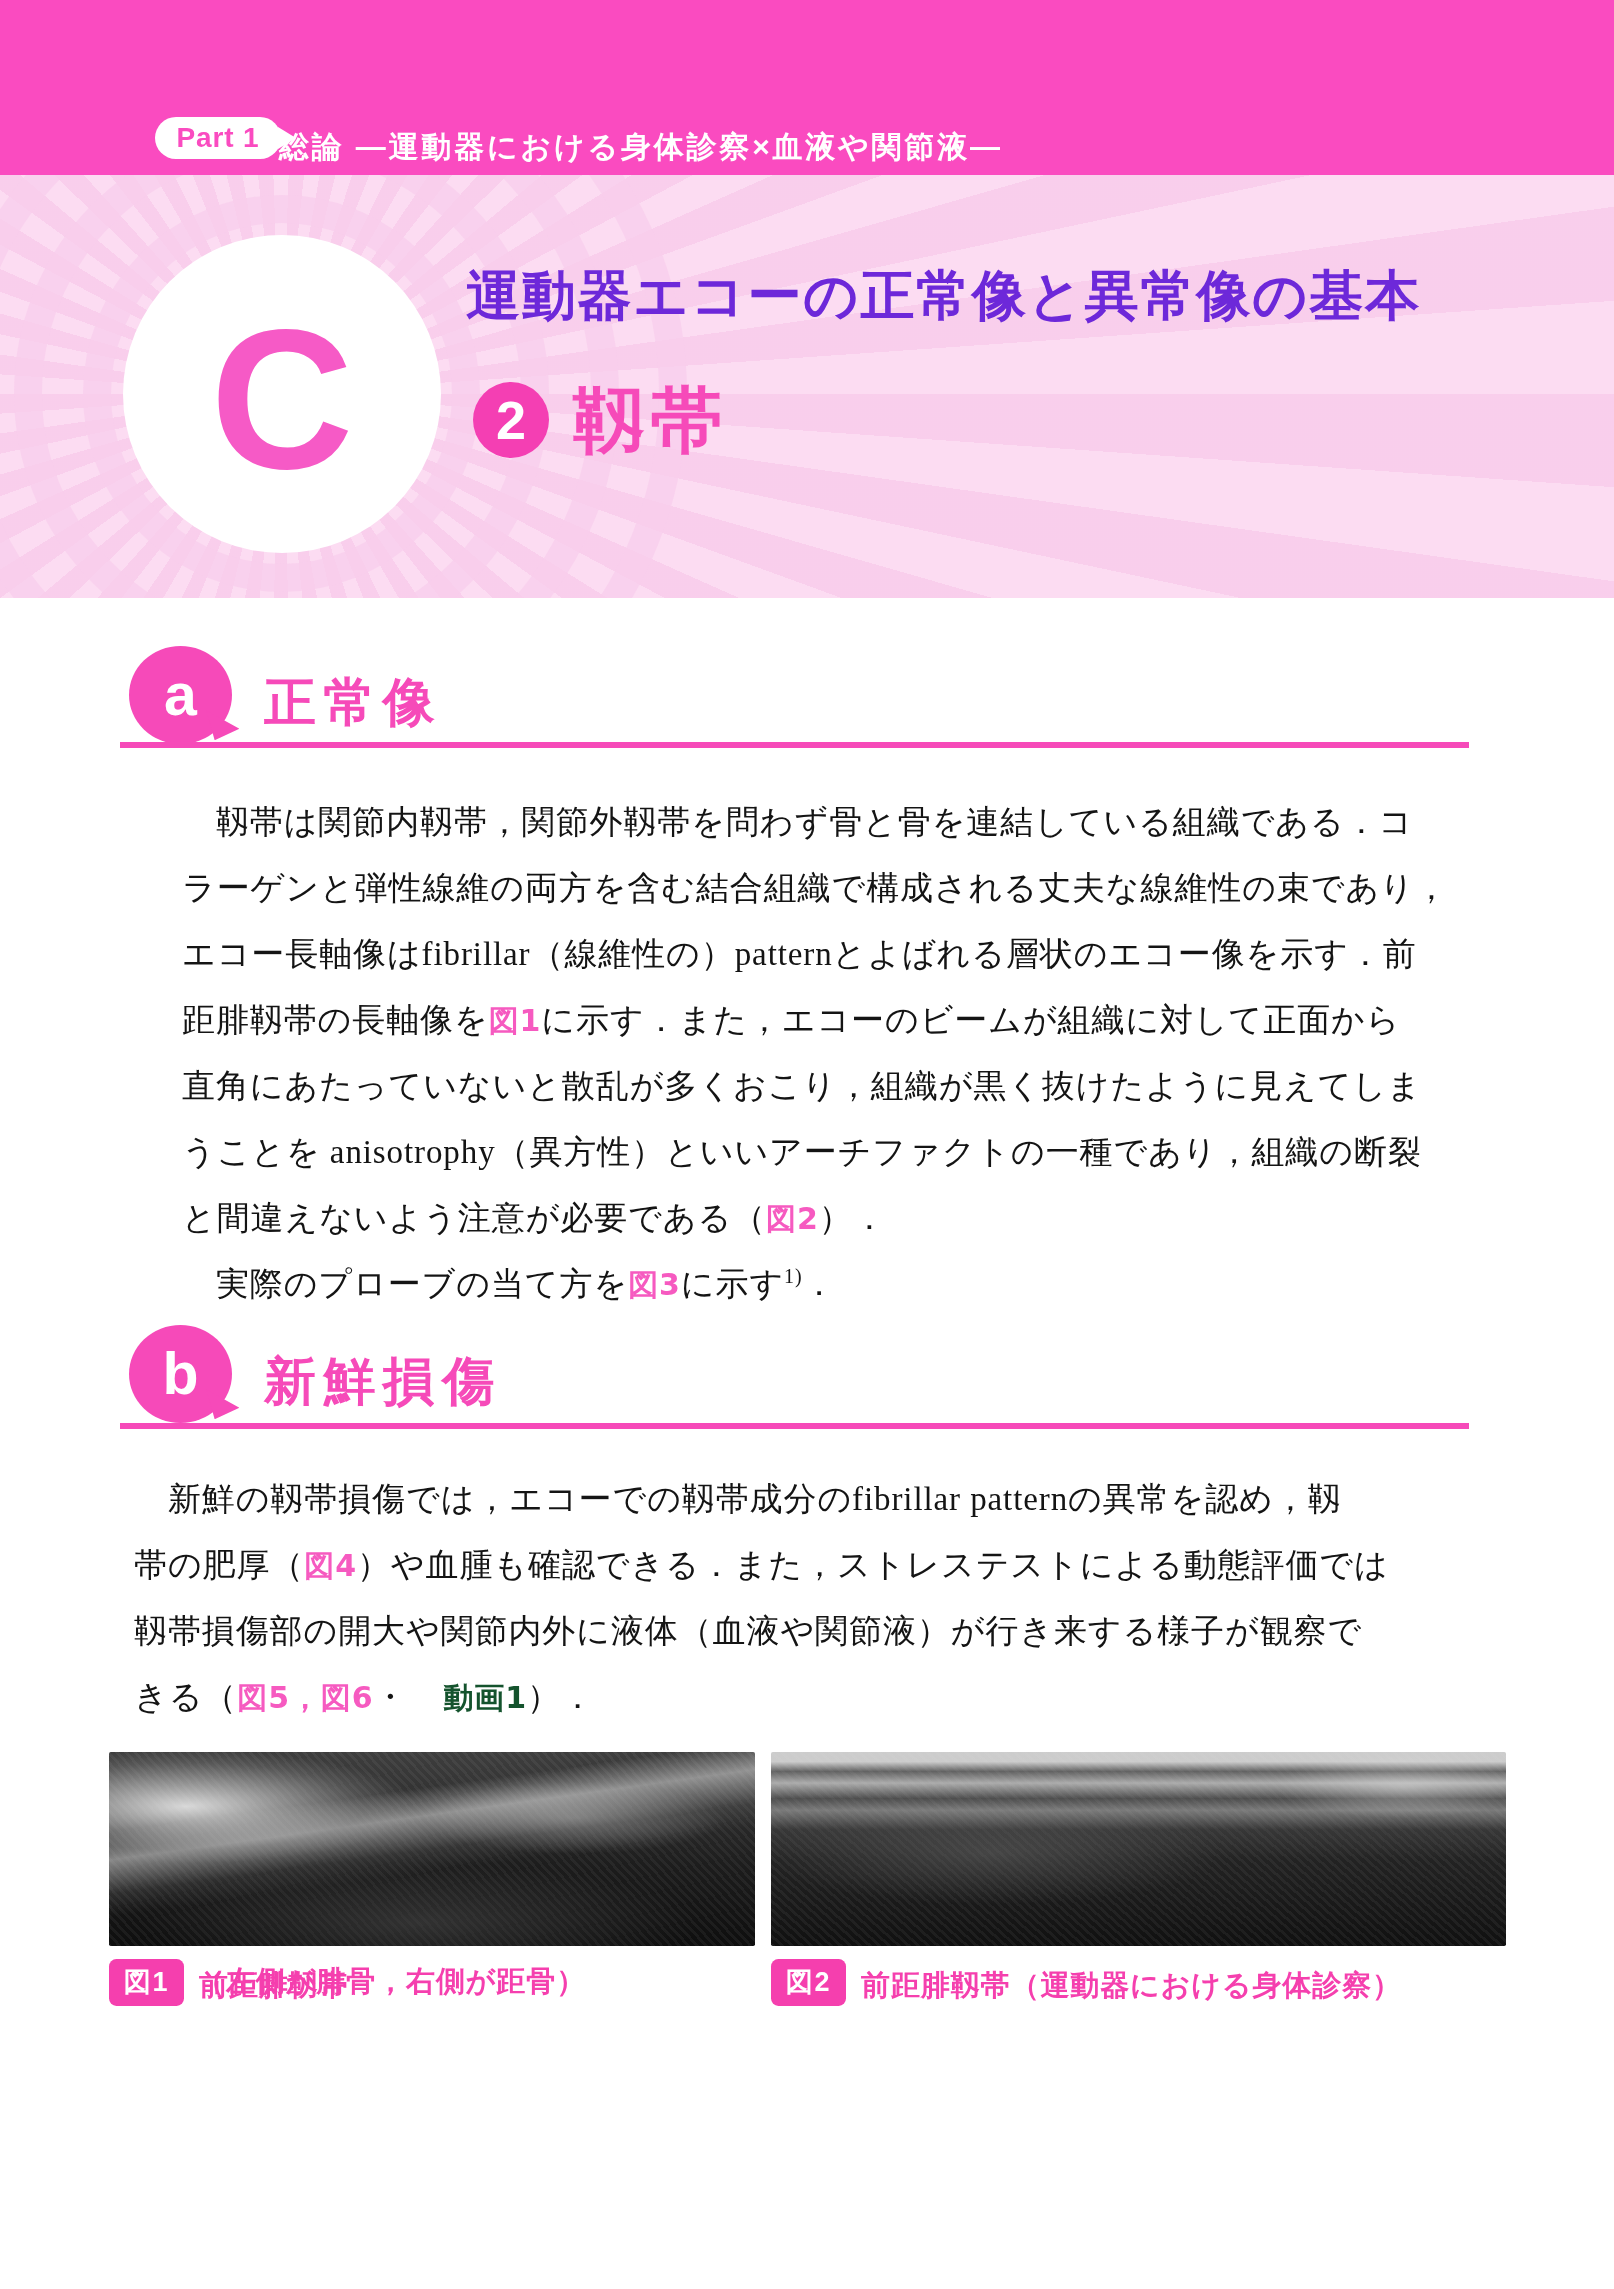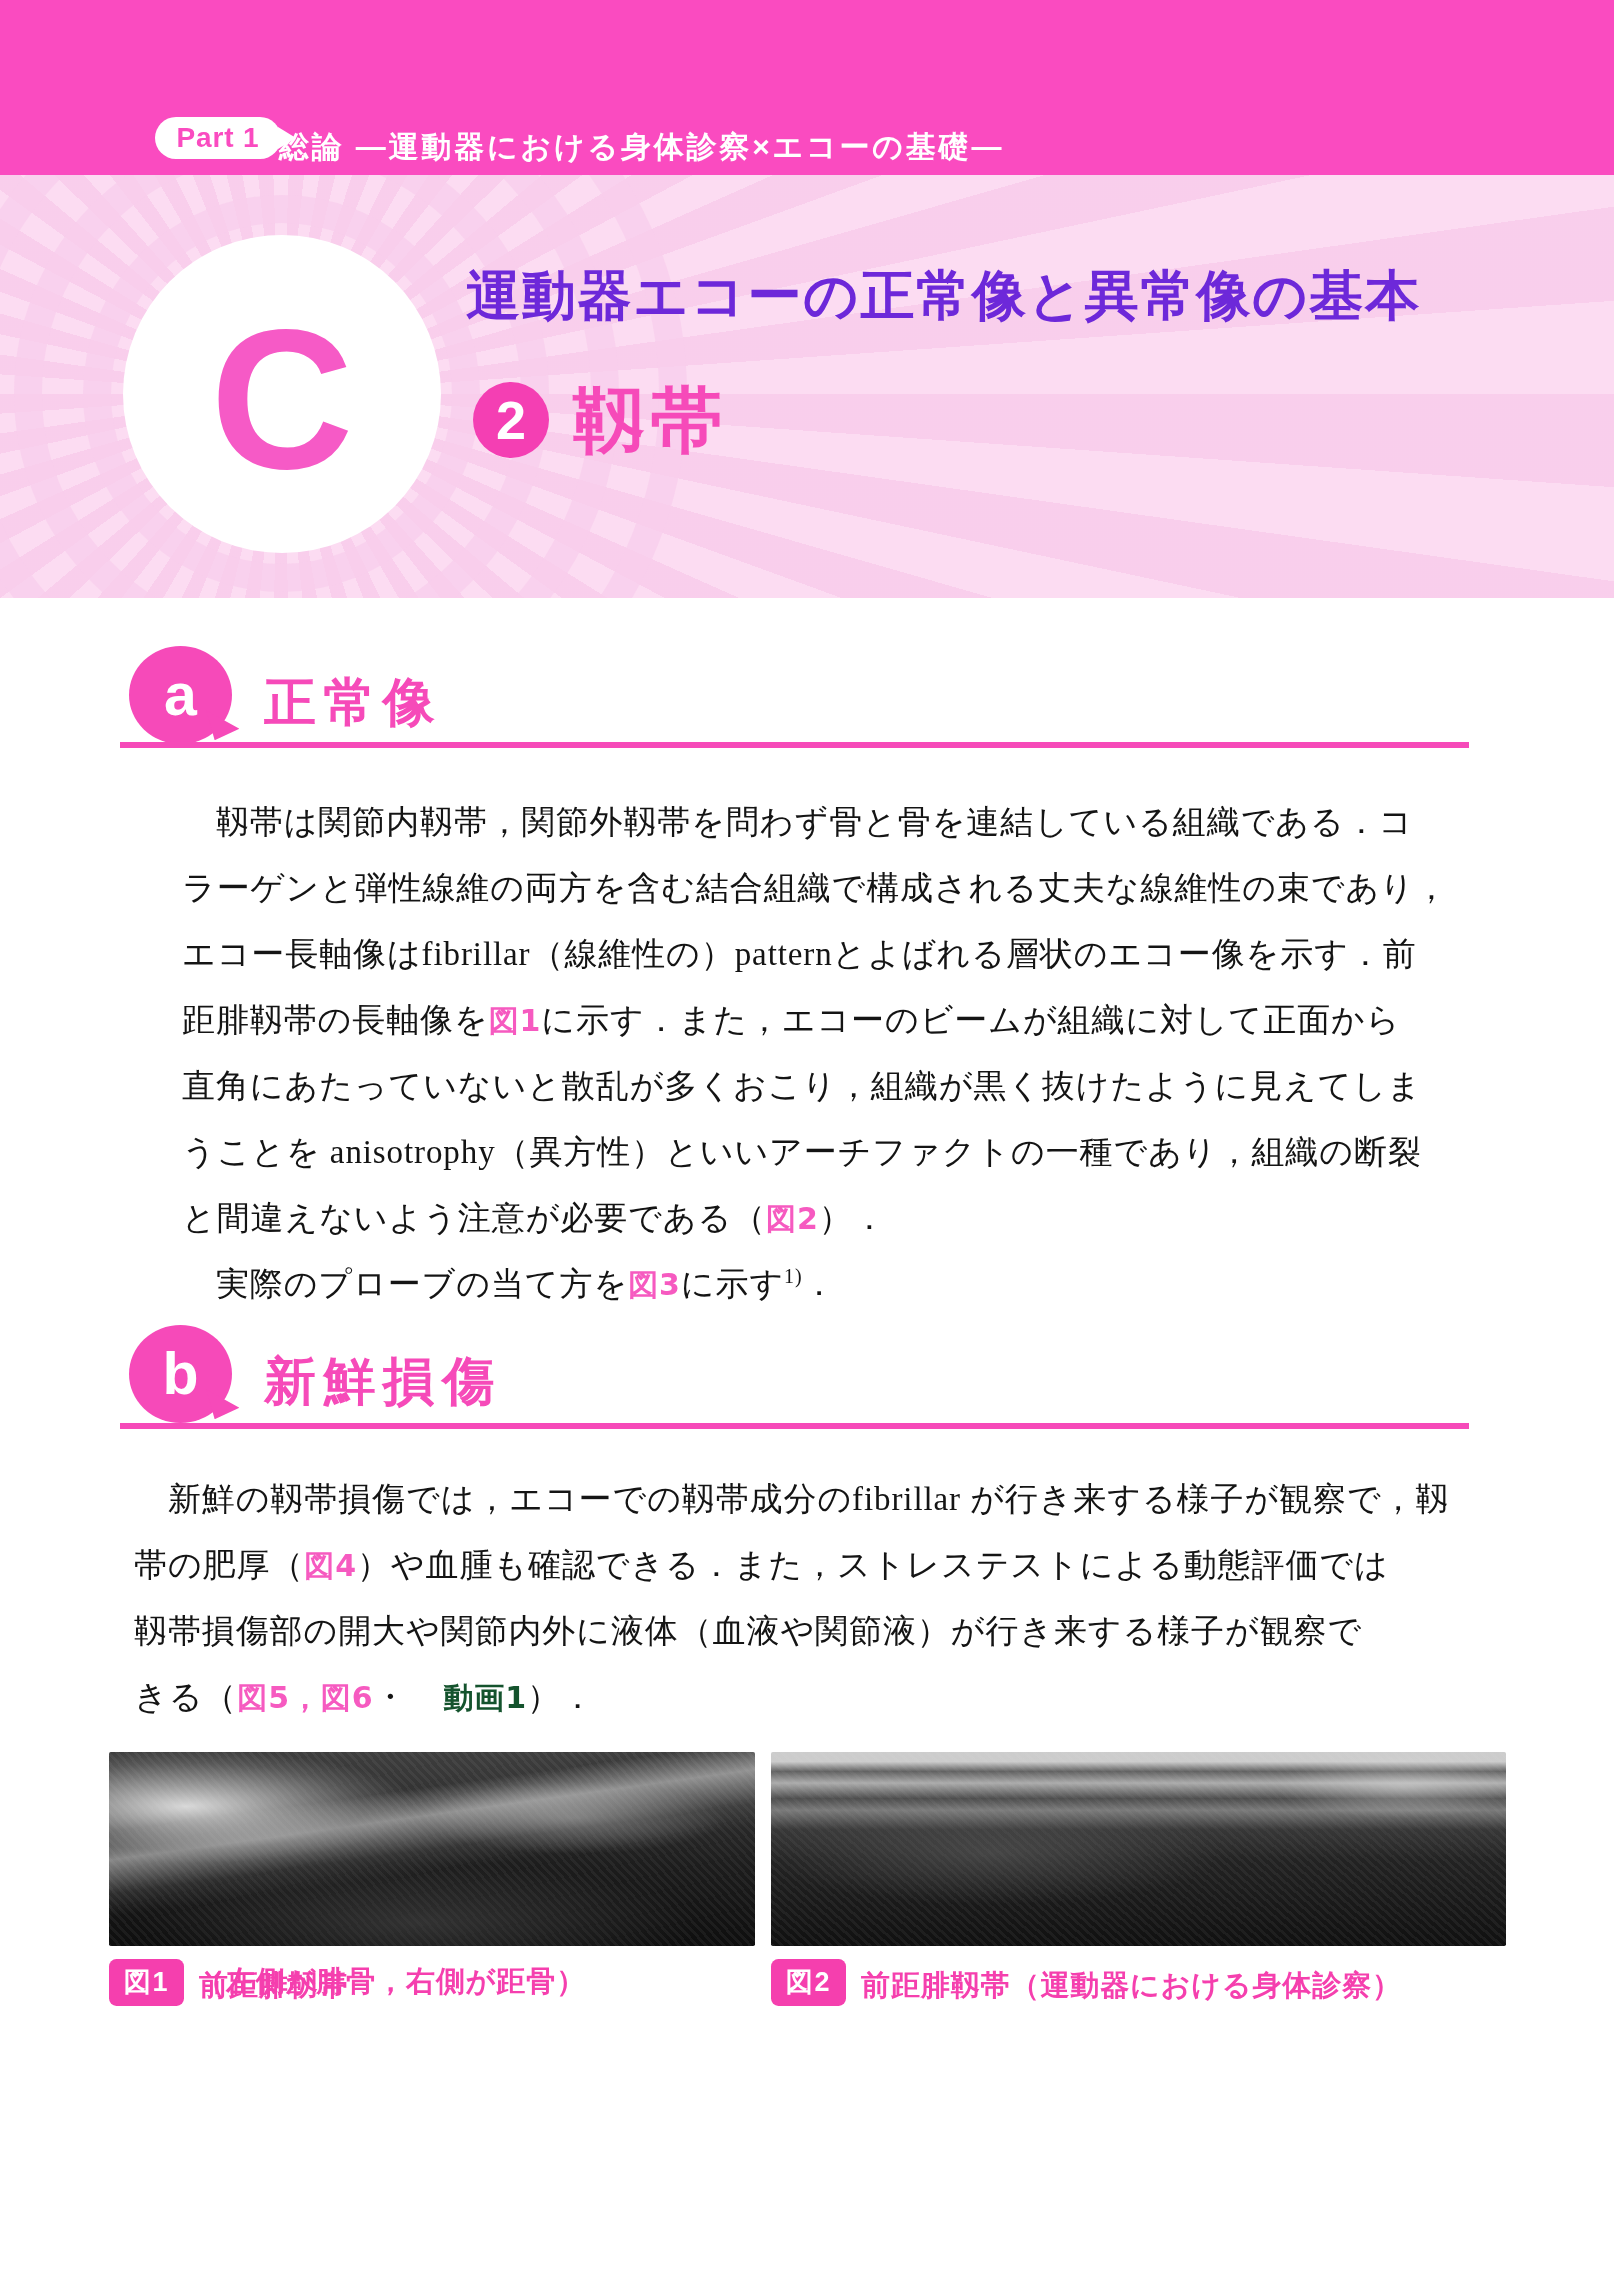--- a/index.html
+++ b/index.html
@@ -88,21 +88,21 @@
 </head>
 <body>
 
 <div class="page">
 
   <div class="partbar">
     <div class="part-badge">
       <span>Part 1</span>
       <span class="part-badge-tail"></span>
     </div>
-    <div class="partbar-title">総論 ―運動器における身体診察×エコーの基礎―</div>
+    <div class="partbar-title">総論 ―運動器における身体診察×血液や関節液―</div>
   </div>
 
   <div class="banner">
     <div class="banner-rays"></div>
     <div class="ring r4"></div>
     <div class="ring r3"></div>
     <div class="ring r2"></div>
     <div class="ring r1"></div>
     <div class="chapter-circle">
       <span class="chapter-letter">C</span>
@@ -137,21 +137,21 @@
   <div class="sec-head" style="top:1325px;">
     <div class="bubble">
       <span>b</span>
       <span class="bubble-tail"></span>
     </div>
     <div class="sec-title">新鮮損傷</div>
     <div class="sec-rule" style="top:98px;"></div>
   </div>
 
   <div class="para" style="top:1466px;">
-      <div class="tline"><span>　新鮮の靱帯損傷では，エコーでの靱帯成分のfibrillar が行き来する様子が観察で，靱</span></div>
+      <div class="tline"><span>　新鮮の靱帯損傷では，エコーでの靱帯成分のfibrillar patternの異常を認め，靱</span></div>
       <div class="tline"><span>帯の肥厚（</span><span class="ref">図4</span><span>）や血腫も確認できる．また，ストレステストによる動態評価では</span></div>
       <div class="tline"><span>靱帯損傷部の開大や関節内外に液体（血液や関節液）が行き来する様子が観察で</span></div>
       <div class="tline"><span>きる（</span><span class="ref">図5，図6</span><span>・</span><span class="movie">動画1</span><span>）．</span></div>
     </div>
 
   <div class="usimg left"></div>
   <div class="usimg right"></div>
 
   <div class="figcap capleft">
     <span class="figbadge">図1</span>

